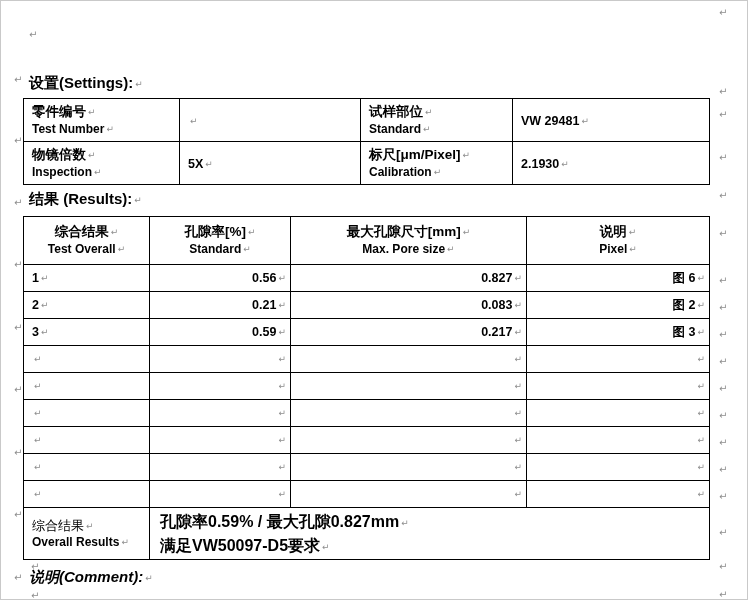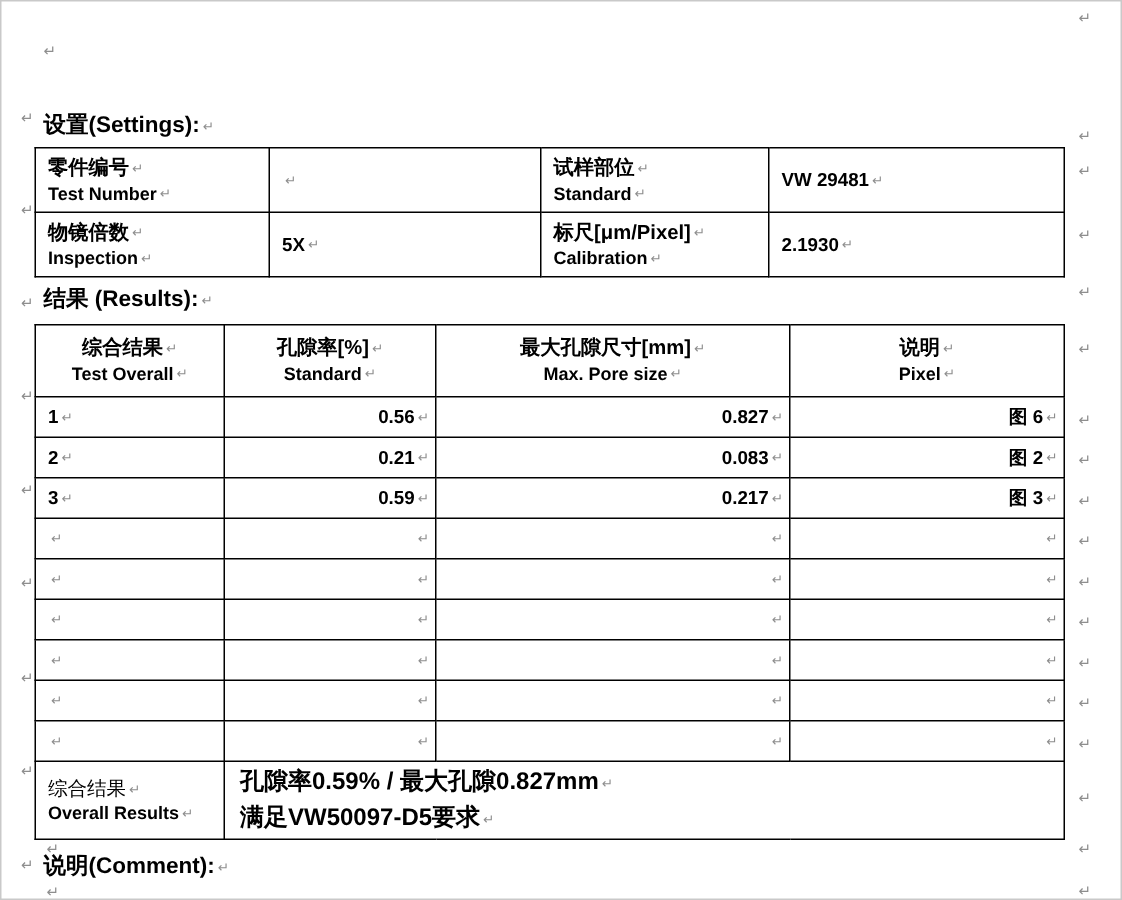--- a/index.html
+++ b/index.html
@@ -13,21 +13,21 @@
     font-family:"Liberation Serif","DejaVu Serif",serif;
     font-size:27px;font-weight:700;letter-spacing:2px;
   }
   .title-en{
     position:absolute;top:33px;left:0;width:100%;text-align:center;
     font-size:21px;font-weight:700;
   }
   .heading{position:absolute;left:28px;font-size:15px;font-weight:700;}
   .h-settings{top:73px;}
   .h-results{top:189px;}
-  .h-comment{top:567px;}
+  .h-comment{top:567px;font-style:italic;}
   table{border-collapse:collapse;table-layout:fixed;position:absolute;left:22px;}
   td{border:1.5px solid #000;overflow:hidden;box-sizing:border-box;}
   .t-settings{top:97px;}
   .t-settings td{height:43px;padding:2px 8px;vertical-align:middle;}
   .t-results{top:215px;}
   .zh-line{font-size:13.5px;font-weight:700;line-height:1.4;}
   .en-line{font-size:12px;font-weight:700;line-height:1.3;}
   .val{font-size:12.5px;font-weight:700;}
   .t-results .hdr td{height:48px;text-align:center;vertical-align:middle;padding:2px 4px;}
   .t-results .brow td{height:27px;font-size:12.5px;font-weight:700;text-align:right;vertical-align:middle;padding:0 4px;}

